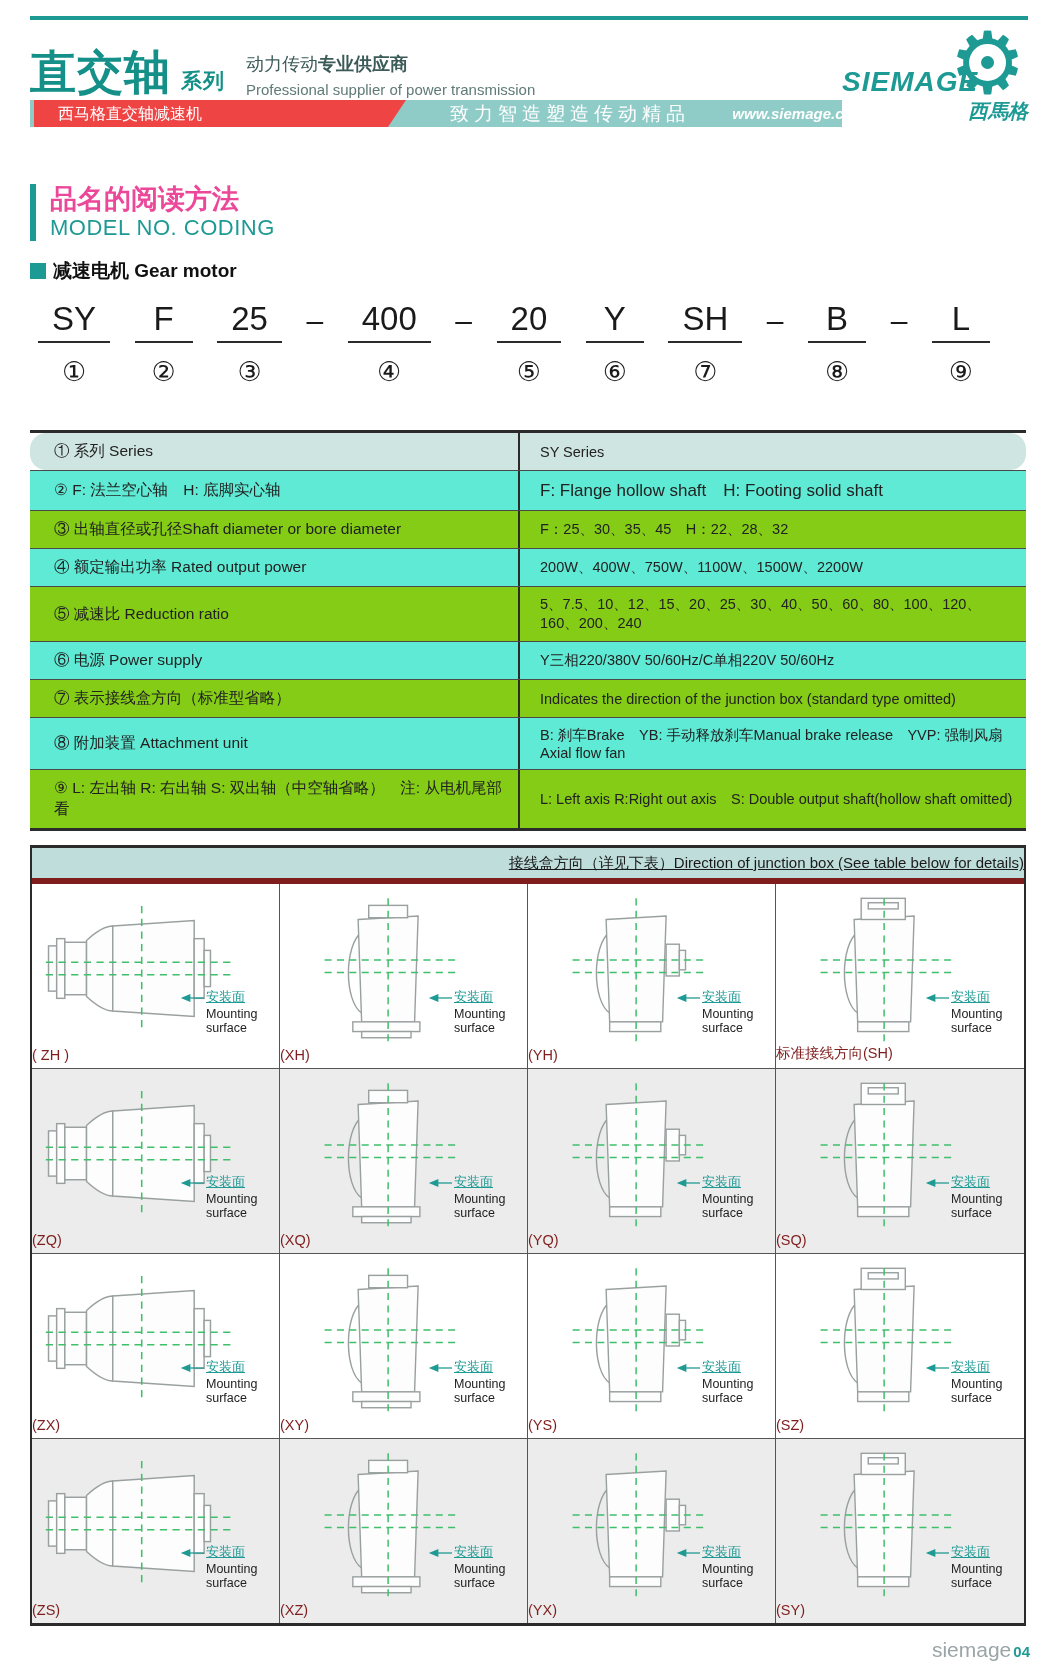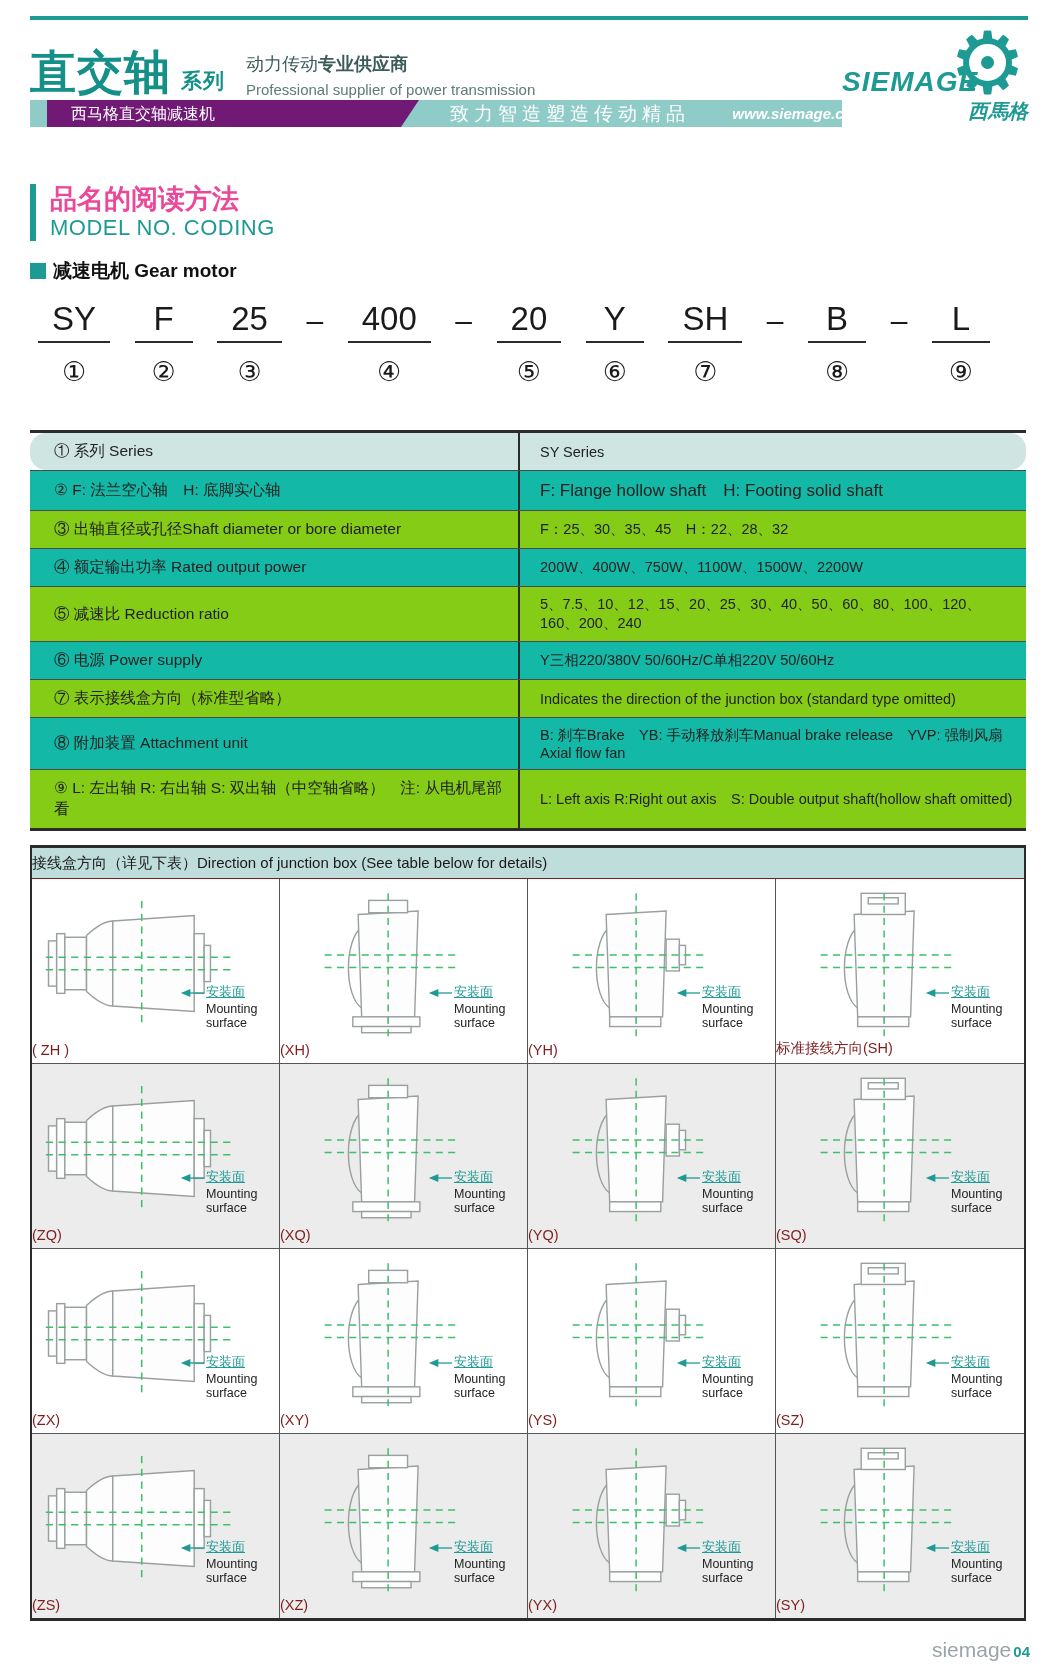--- a/index.html
+++ b/index.html
@@ -9,21 +9,21 @@
   }
   
   .top-rule{position:absolute;left:30px;top:16px;width:998px;height:4px;background:#1E9A94;}
   .brand{position:absolute;left:30px;top:42px;color:#149089;font-weight:bold;font-size:46px;letter-spacing:1px;}
   .brand .suffix{font-size:21px;margin-left:10px;font-weight:bold;}
   .tagline{position:absolute;left:246px;top:52px;}
   .tag-cn{font-size:18px;color:#3b5b58;}
   .tag-cn .b{font-weight:bold;}
   .tag-en{font-size:15px;color:#5f7a77;margin-top:5px;}
   .band{position:absolute;left:30px;top:100px;width:878px;height:27px;background:#8FCCC8;}
-  .band-left{position:absolute;left:17px;top:0;height:27px;width:372px;background:#701a75;color:#fff;
+  .band-left{position:absolute;left:4px;top:0;height:27px;width:372px;background:#ef4444;color:#fff;
     font-size:16px;line-height:27px;padding-left:24px;box-sizing:border-box;
     clip-path:polygon(0 0,100% 0,calc(100% - 18px) 100%,0 100%);}
   .band-slogan{position:absolute;right:218px;top:0;line-height:27px;color:#fff;font-size:19px;letter-spacing:5px;}
   .band-url{position:absolute;right:42px;top:0;line-height:27px;color:#fff;font-size:15px;font-weight:bold;font-style:italic;}
   .logo{position:absolute;right:28px;top:34px;width:188px;height:106px;background:#fff;z-index:2;}
   .gear-glyph{position:absolute;right:4px;top:-14px;font-size:86px;color:#1E9A94;line-height:1;}
   .logo-text{position:absolute;left:0px;top:32px;color:#1E9A94;font-size:28px;font-weight:bold;font-style:italic;letter-spacing:1px;}
   .logo-cn{position:absolute;right:2px;top:64px;color:#1E9A94;font-size:20px;font-weight:bold;font-style:italic;}
   
   .title{position:absolute;left:30px;top:184px;border-left:6px solid #1E9A94;padding-left:14px;}
@@ -32,30 +32,30 @@
   .gearmotor-line{position:absolute;left:30px;top:258px;font-size:19px;color:#111;font-weight:bold;}
   .teal-square{display:inline-block;width:16px;height:16px;background:#1E9A94;margin-right:7px;vertical-align:-2px;}
   
   .coding{position:absolute;left:38px;top:300px;width:952px;display:flex;justify-content:space-between;align-items:flex-start;}
   .citem{text-align:center;}
   .citem .code{font-size:33px;color:#1a1a1a;padding:0 14px 3px;border-bottom:2px solid #2b2b2b;display:inline-block;min-width:30px;}
   .citem .num{margin-top:13px;font-size:27px;color:#1a1a1a;}
   .cdash{font-size:30px;color:#1a1a1a;padding-top:4px;}
   
   #spec{position:absolute;left:30px;top:430px;width:996px;border-top:3px solid #2b2b2b;border-bottom:3px solid #2b2b2b;}
-  .srow{display:flex;align-items:stretch;min-height:37px;border-top:1px solid #4a4a4a;background:#14b8a6;}
+  .srow{display:flex;align-items:stretch;min-height:37px;border-top:1px solid #4a4a4a;background:#5eead4;}
   .srow:first-child{border-top:none;}
   .srow.teal{background:#CFE5E2;border-radius:16px;}
   .srow.gray{background:#84cc16;}
   .sleft{width:488px;box-sizing:border-box;padding:8px 8px 8px 24px;font-size:15.5px;display:flex;align-items:center;}
   .sright{flex:1;box-sizing:border-box;padding:8px 8px 8px 20px;font-size:14.5px;border-left:2px solid #2b2b2b;display:flex;align-items:center;}
   .srow:nth-child(2) .sright{font-size:17px;}
   
   #junction{position:absolute;left:30px;top:845px;width:996px;border:2px solid #2b2b2b;border-top:3px solid #2b2b2b;border-bottom:3px solid #2b2b2b;box-sizing:border-box;}
-  .jheader{height:30px;line-height:30px;text-align:left;background:#BFDEDB;font-size:15px;color:#1a1a1a;border-bottom:1px solid #7f1d1d;}
+  .jheader{height:30px;line-height:30px;text-align:right;background:#BFDEDB;font-size:15px;color:#1a1a1a;border-bottom:6px solid #7f1d1d;text-decoration:underline;}
   #jgrid{display:grid;grid-template-columns:repeat(4,1fr);}
   .jcell{position:relative;height:184px;border-right:1px solid #555;border-top:1px solid #555;background:#fff;}
   .jcell:nth-child(-n+4){border-top:none;}
   .jcell:nth-child(4n){border-right:none;}
   .jcell.shade{background:#ECECEC;}
   .jdiagram{position:absolute;top:12px;left:12px;}
   .jdiagram.dia-v{left:34px;top:8px;}
   .jlabel{position:absolute;bottom:5px;width:100%;font-size:14.5px;color:#7f1d1d;}
   .mount{position:absolute;right:5px;bottom:33px;width:94px;line-height:1.12;}
   .mount-row{display:flex;align-items:center;gap:2px;}

